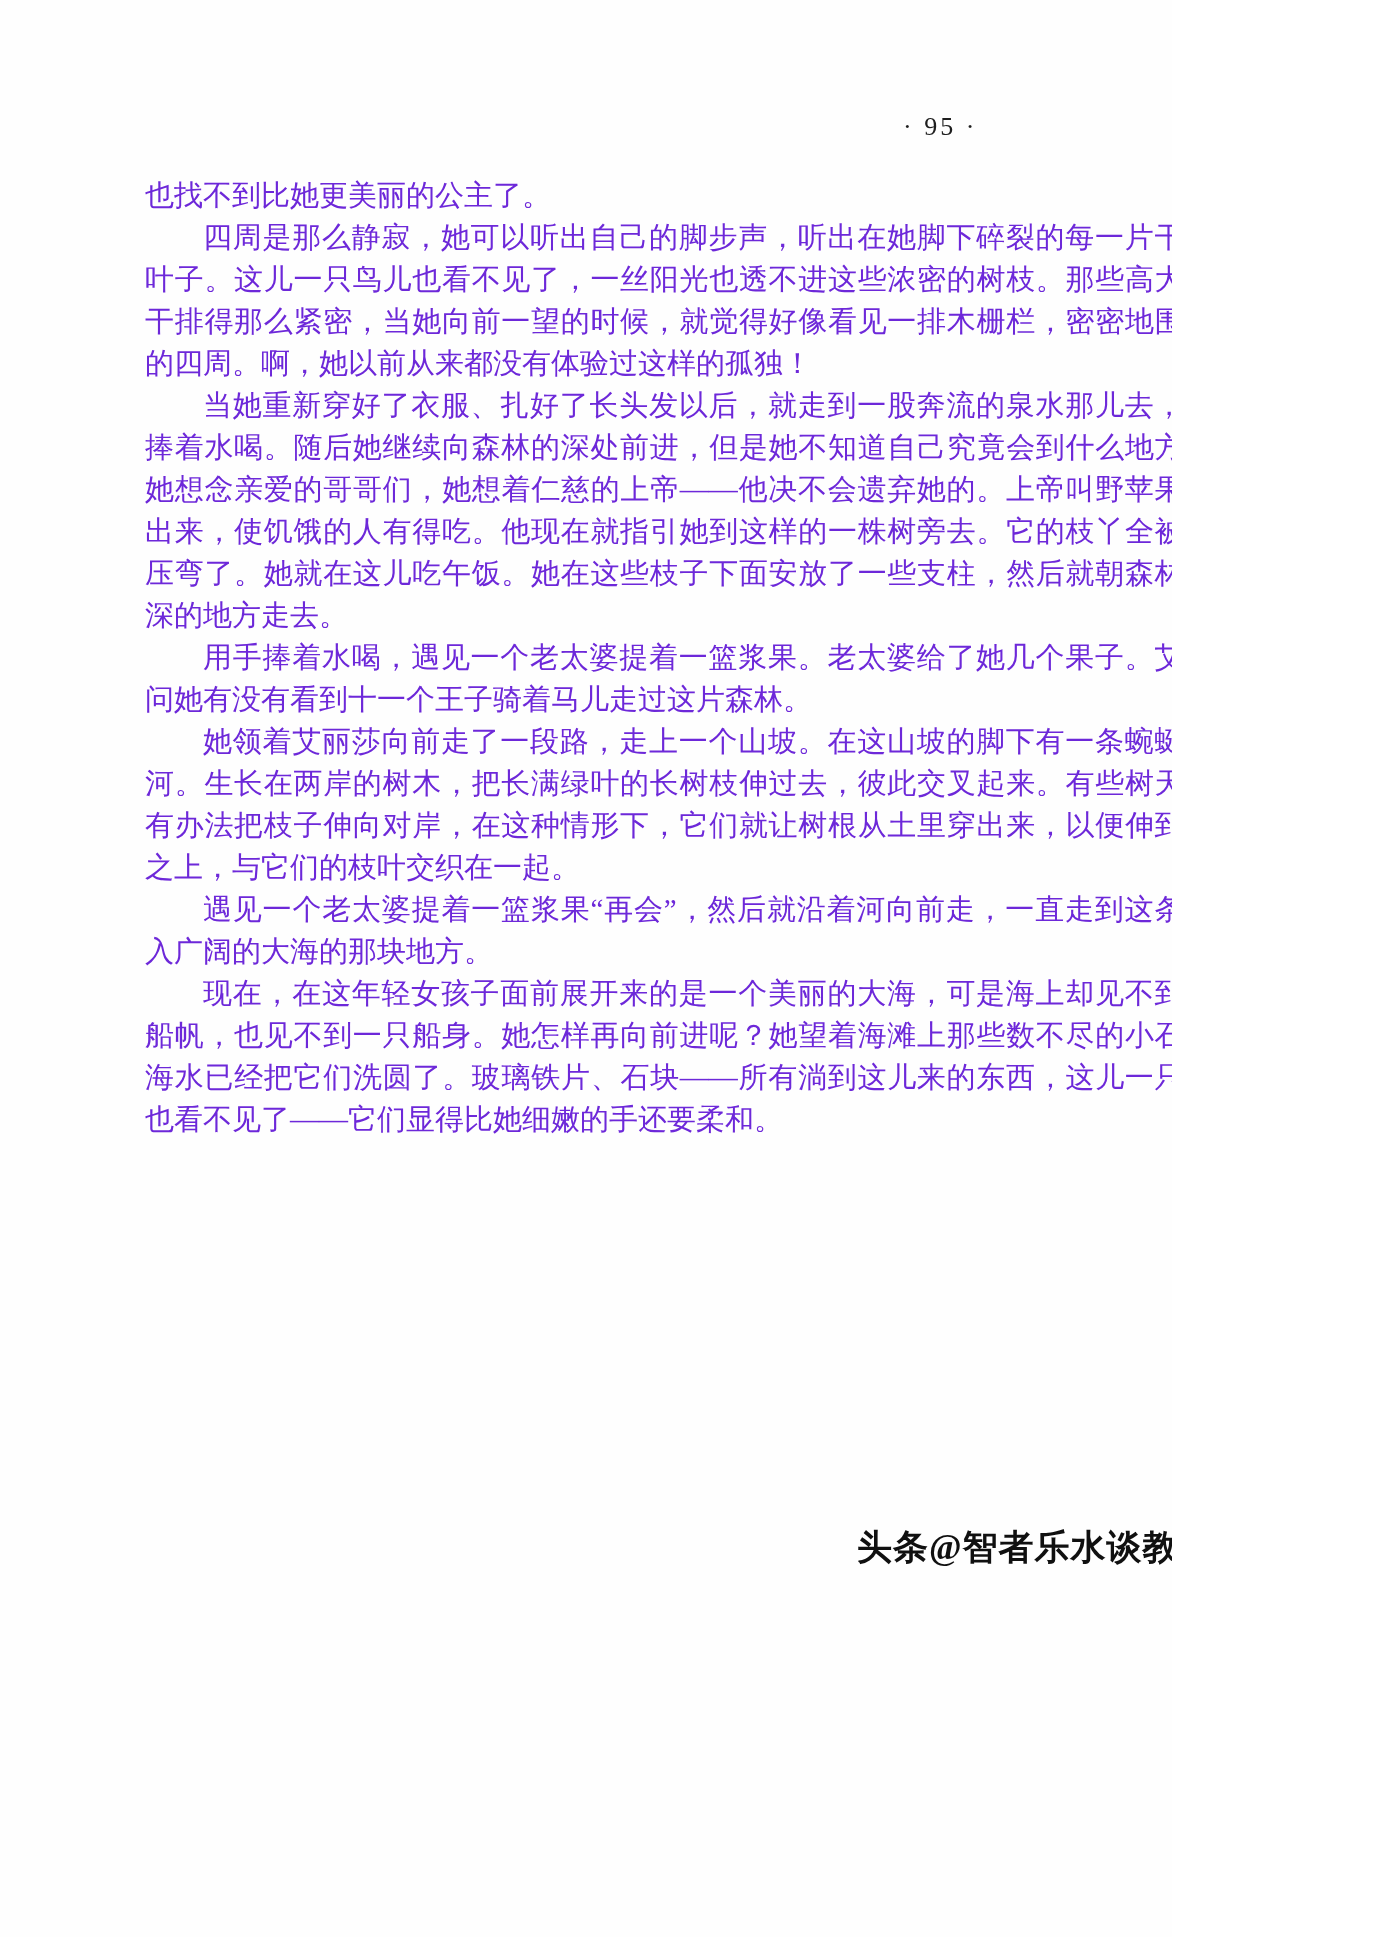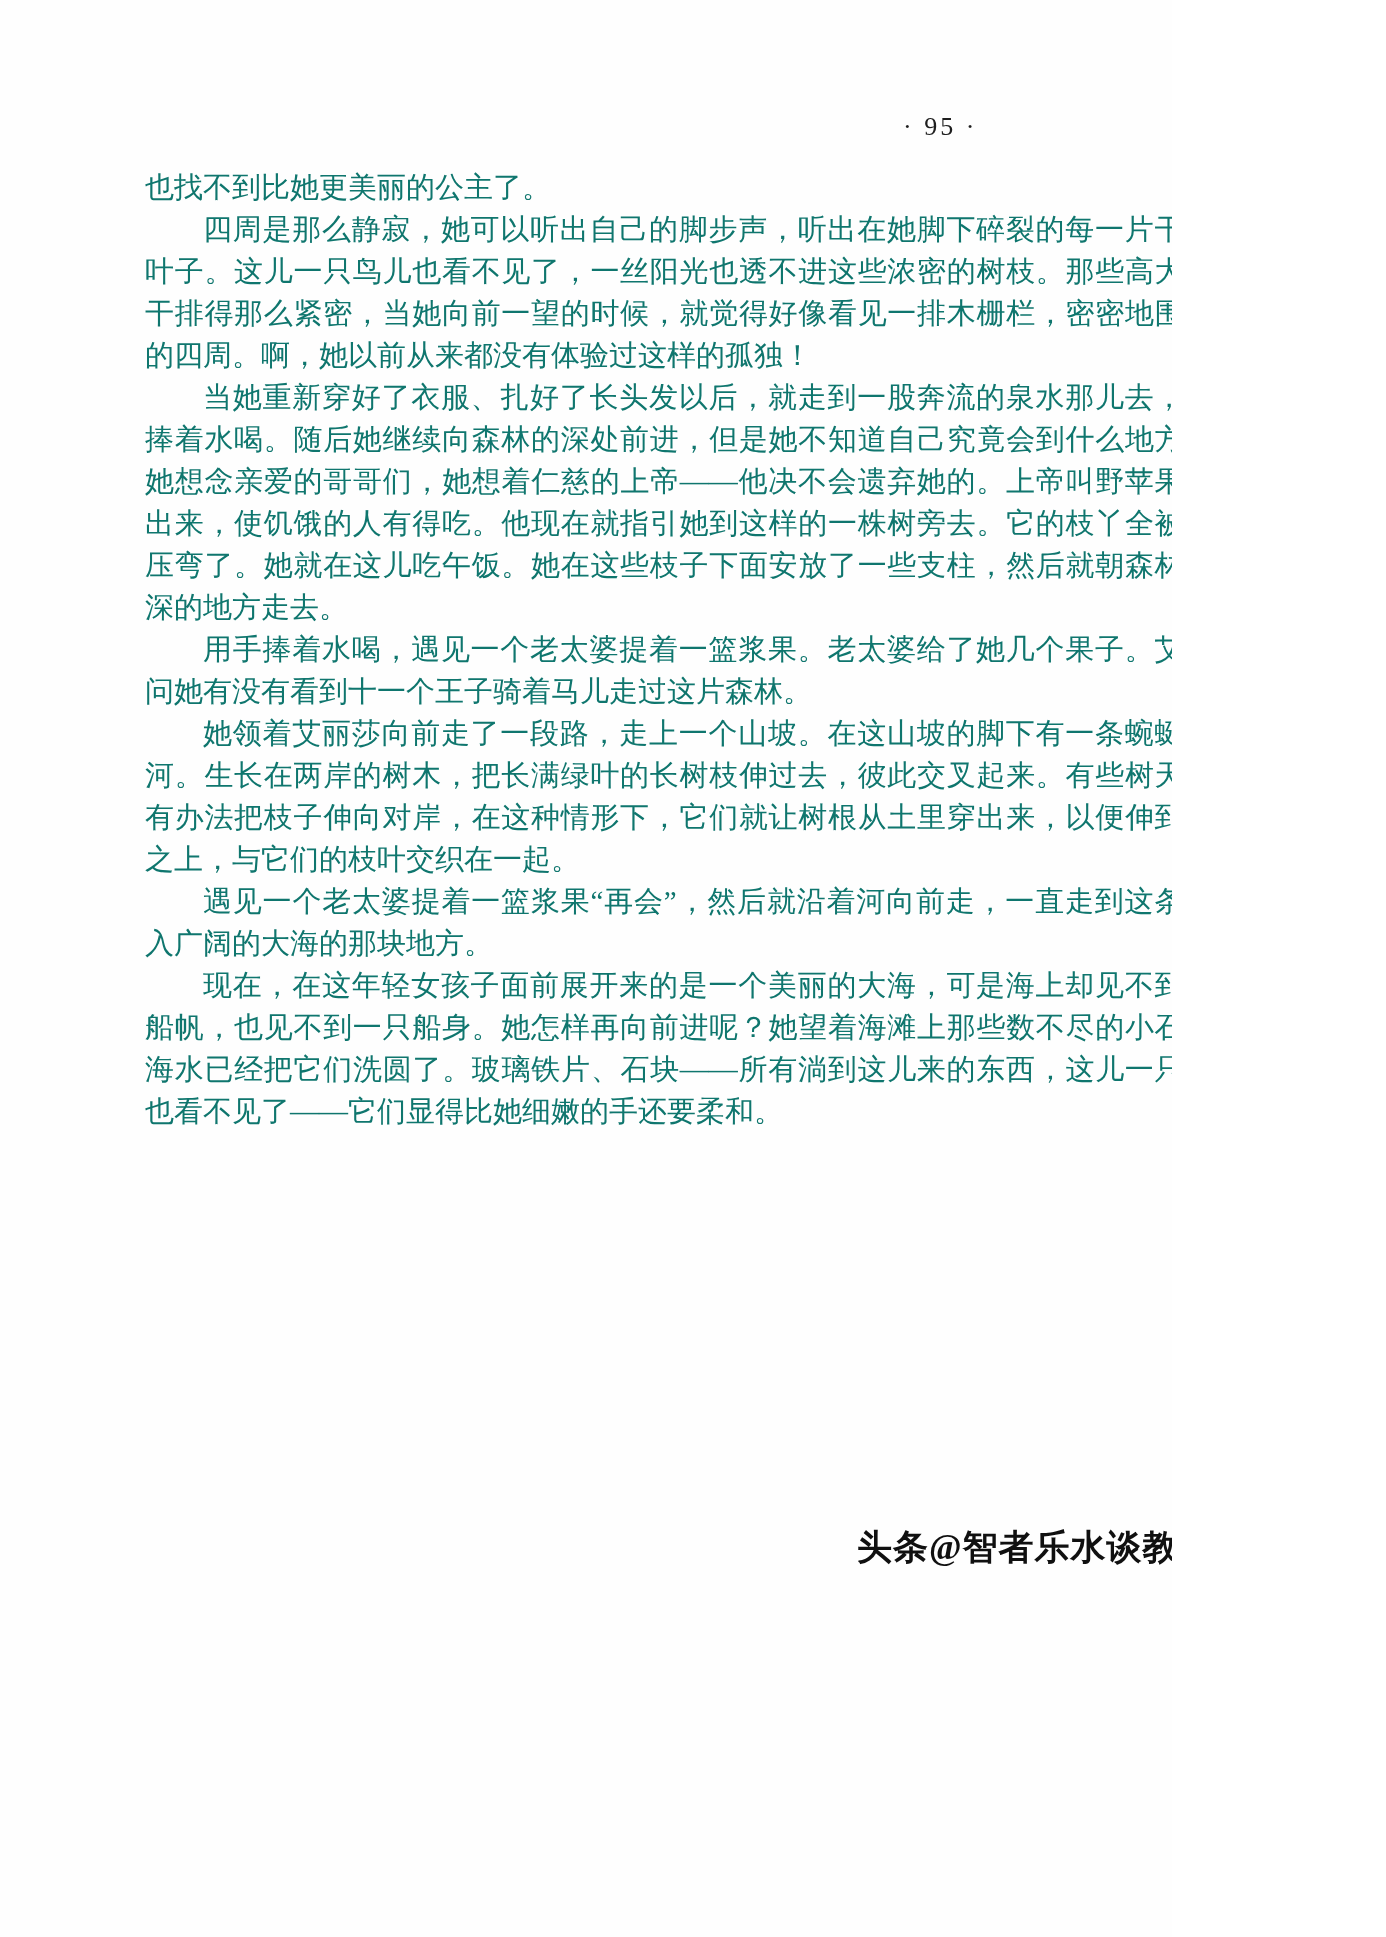--- a/index.html
+++ b/index.html
@@ -19,27 +19,27 @@
     position: absolute;
     top: 112px;
     left: 903px;
     font-size: 26px;
     letter-spacing: 3px;
     color: #1e1e1e;
     white-space: nowrap;
   }
   .content {
     position: absolute;
-    top: 166px;
+    top: 174px;
     left: 145px;
     width: 1098px;
     font-size: 29px;
     line-height: 42px;
     text-align: justify;
-    color: #0f766e;
+    color: #6d28d9;
   }
   .para {
     text-indent: 2em;
     margin: 0;
   }
   .para.no-indent {
     text-indent: 0;
   }
   .watermark {
     position: absolute;

